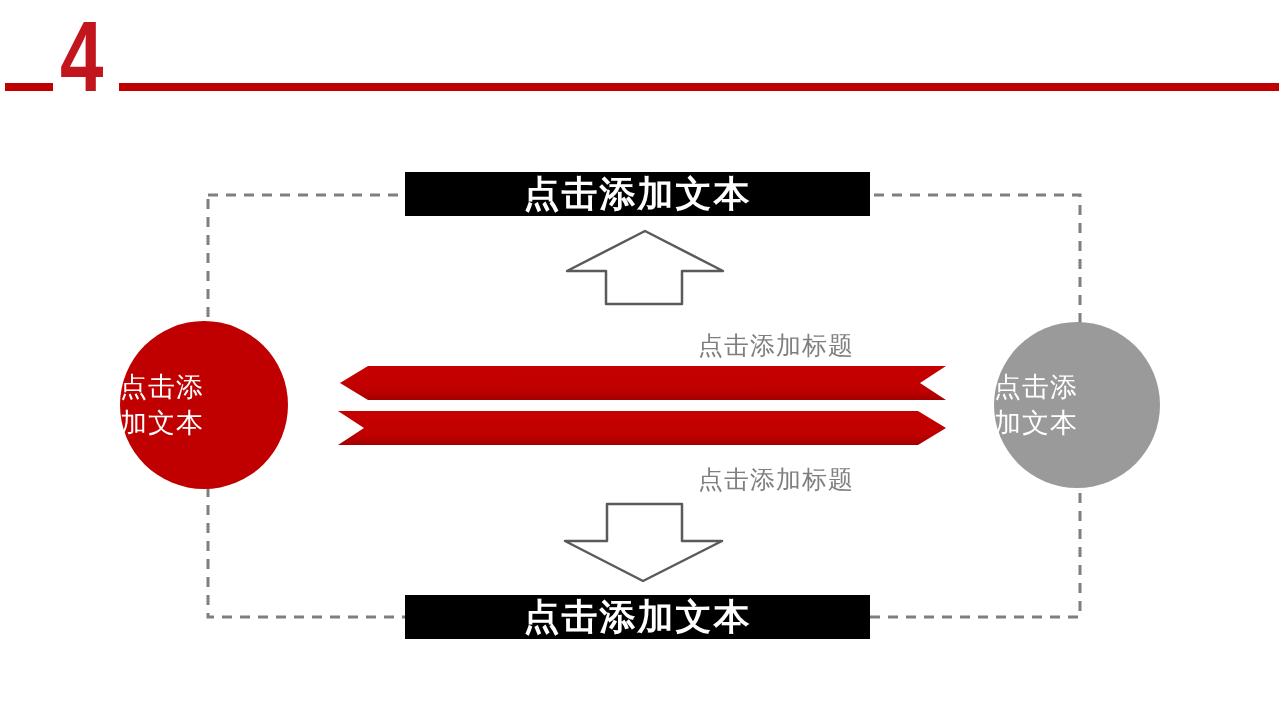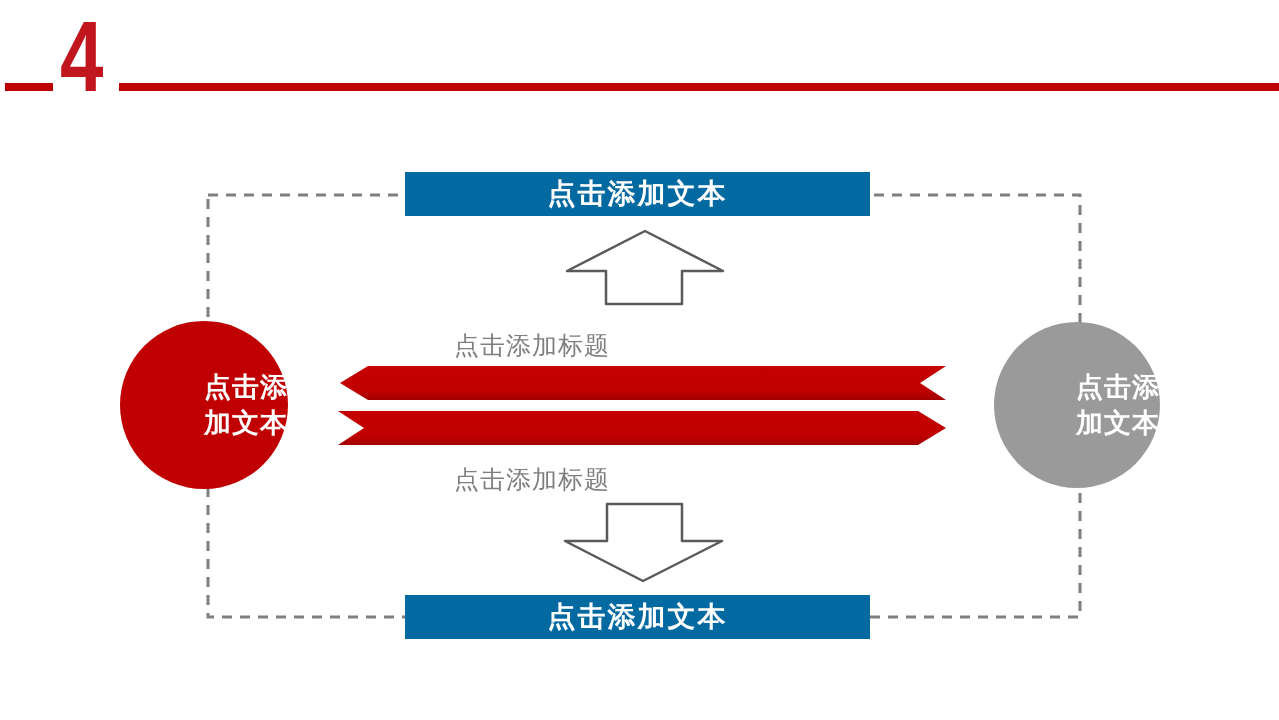--- a/index.html
+++ b/index.html
@@ -69,45 +69,45 @@
     height: 720px;
     z-index: 1;
   }
 
   
   .ph-bar {
     position: absolute;
     left: 405px;
     width: 465px;
     height: 44px;
-    background: #0369a1;
+    background: #000000;
     color: #ffffff;
-    font-size: 28px;
+    font-size: 36px;
     font-weight: bold;
     letter-spacing: 2px;
     line-height: 44px;
     text-align: center;
     z-index: 4;
     cursor: pointer;
   }
   .ph-bar.top { top: 172px; }
   .ph-bar.bottom { top: 595px; }
 
   
   .ph-circle {
     position: absolute;
     border-radius: 50%;
     color: #ffffff;
     font-size: 27px;
-    font-weight: bold;
+    font-weight: normal;
     line-height: 1.35;
     letter-spacing: 1px;
     display: flex;
     flex-direction: column;
-    align-items: flex-end;
+    align-items: flex-start;
     justify-content: center;
     text-align: center;
     z-index: 4;
     cursor: pointer;
   }
   .ph-circle.left {
     left: 120px;
     top: 321px;
     width: 168px;
     height: 168px;
@@ -119,21 +119,21 @@
     width: 166px;
     height: 166px;
     background: #9a9a9a;
   }
 
   
   .caption {
     position: absolute;
     left: 454px;
     width: 400px;
-    text-align: left;
+    text-align: right;
     font-size: 25px;
     letter-spacing: 1px;
     color: #7f7f7f;
     z-index: 4;
     cursor: pointer;
   }
   .caption.top { top: 329px; }
   .caption.bottom { top: 463px; }
 </style>
 </head>

